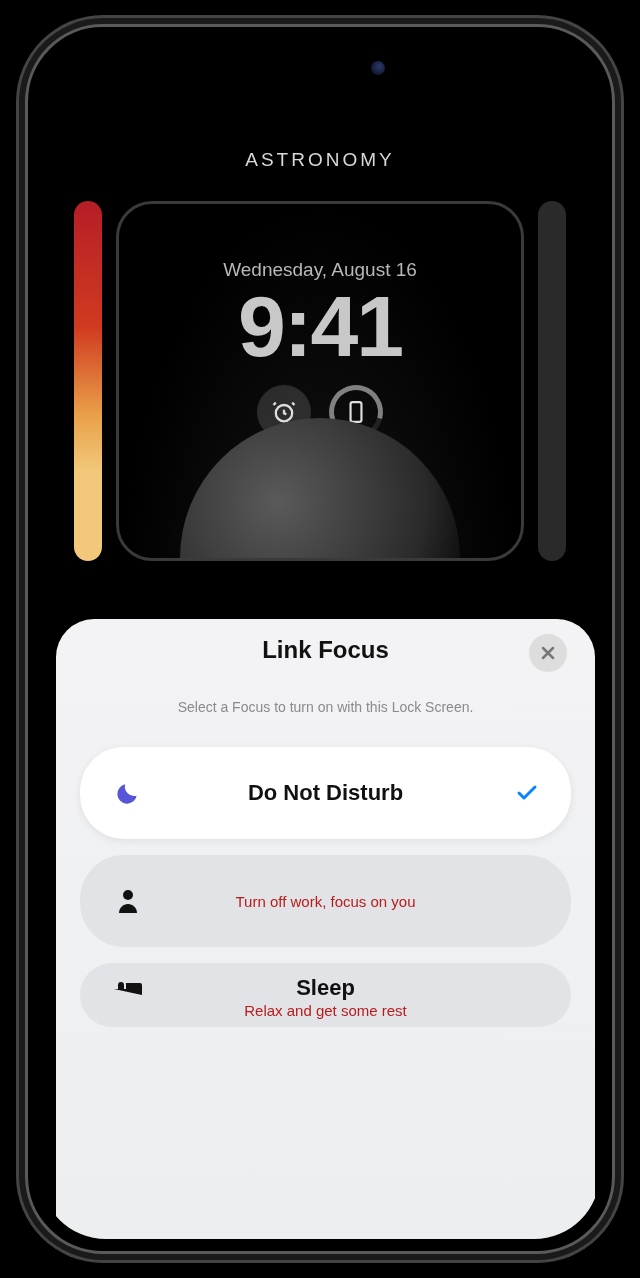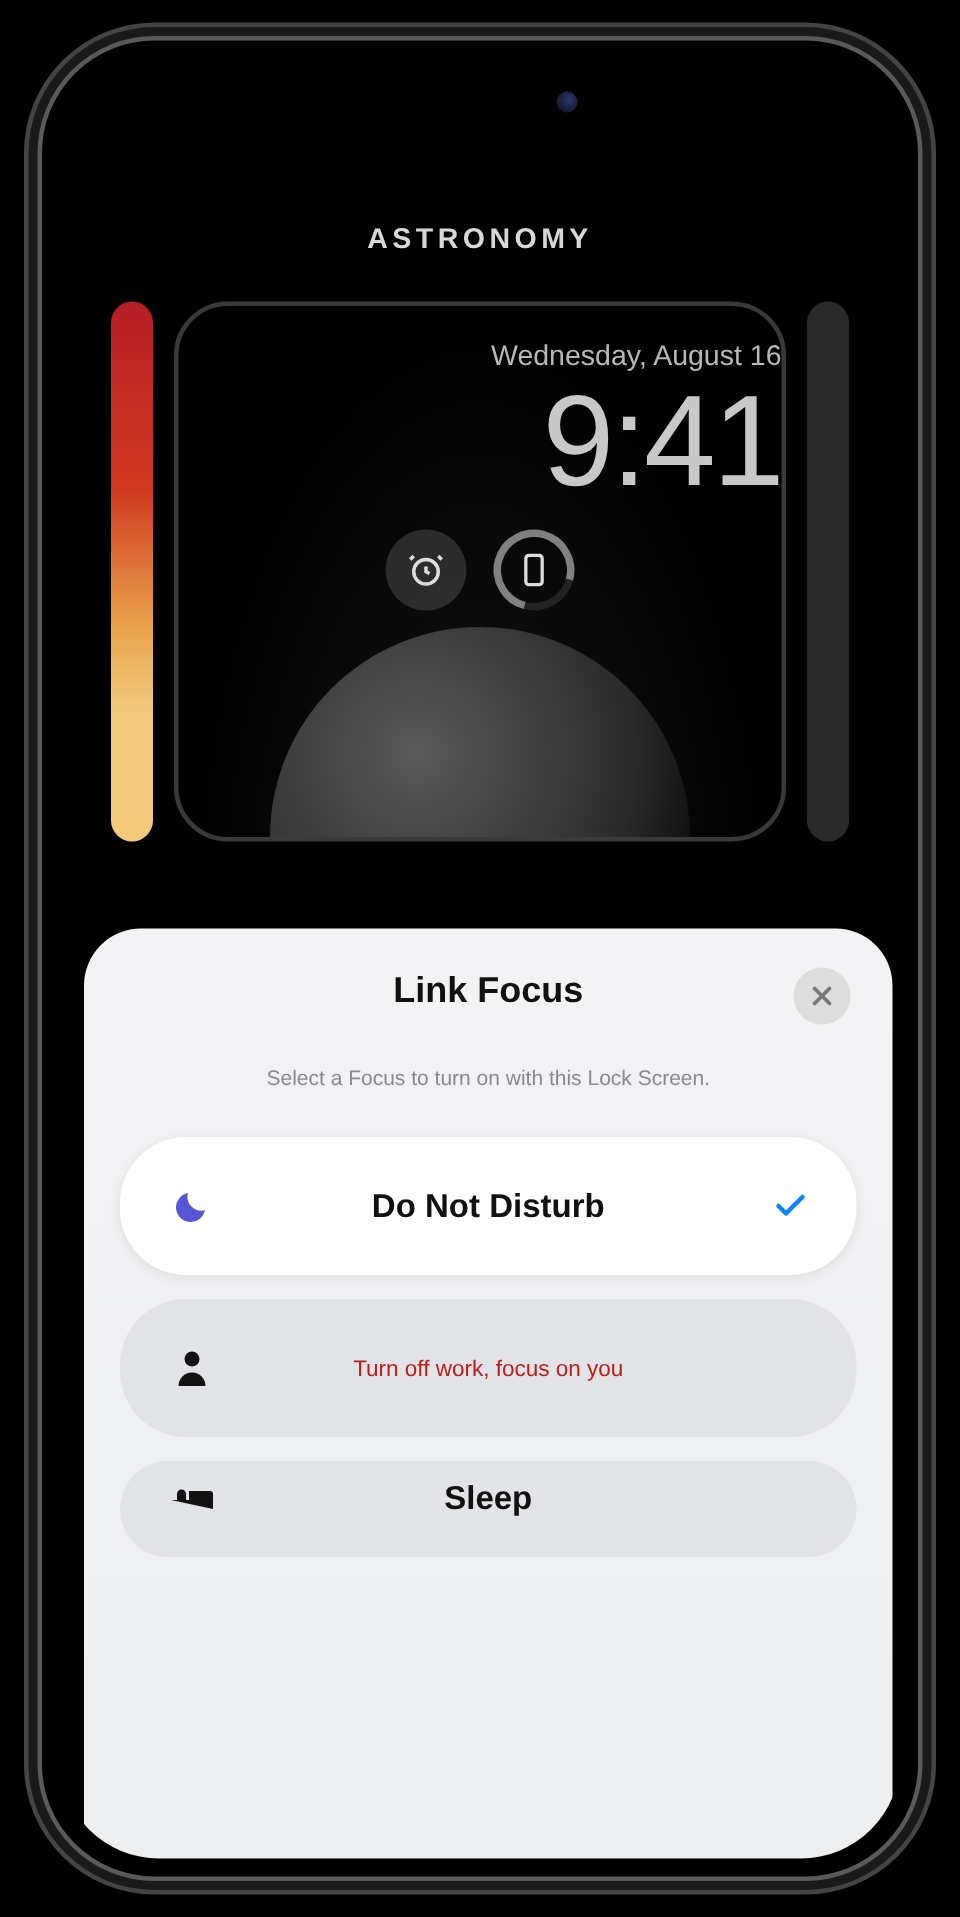--- a/index.html
+++ b/index.html
@@ -51,21 +51,21 @@
       inset: 12px;
       border-radius: 66px;
       background: #000;
       overflow: hidden;
     }
 
     .gallery-title {
       text-align: center;
       color: #d8d8d8;
       font-size: 19px;
-      font-weight: 700;
+      font-weight: 400;
       letter-spacing: 3px;
       margin-top: 110px;
     }
 
     .cards-row {
       display: flex;
       justify-content: center;
       gap: 14px;
       margin-top: 30px;
       position: relative;
@@ -81,33 +81,33 @@
     }
     .card-right {
       background: #2a2a2a;
     }
     .card-center {
       width: 408px;
       height: 360px;
       border-radius: 36px;
       background: radial-gradient(ellipse at 50% 120%, #1a1a1a 0%, #0a0a0a 40%, #000 70%);
       border: 3px solid #3a3a3a;
-      padding-top: 23px;
-      text-align: right;
+      padding-top: 55px;
+      text-align: center;
       color: #b8b8b8;
       position: relative;
       overflow: hidden;
     }
     .card-date {
       font-size: 19px;
       font-weight: 500;
     }
     .card-time {
       font-size: 86px;
-      font-weight: 400;
+      font-weight: 700;
       line-height: 1;
       margin-top: 2px;
       color: #c8c8c8;
       letter-spacing: -2px;
     }
     .widget-row {
       display: flex;
       justify-content: center;
       gap: 18px;
       margin-top: 16px;
@@ -146,21 +146,21 @@
       background: radial-gradient(circle at 35% 30%, #5a5a5a, #2a2a2a 55%, #0a0a0a 75%);
     }
 
     .sheet {
       position: absolute;
       left: 16px;
       right: 5px;
       bottom: -10px;
       background: linear-gradient(to bottom, #f3f3f5, #eceef0);
       border-radius: 38px 38px 0 0;
-      padding: 28px 24px 0;
+      padding: 17px 24px 0;
       height: 630px;
     }
     .sheet-header {
       position: relative;
       text-align: center;
     }
     .sheet-title {
       font-size: 24px;
       font-weight: 600;
       color: #111;
@@ -317,19 +317,20 @@
         </div>
 
         <div class="focus-item partial">
           <div class="focus-icon">
             <svg width="32" height="22" viewBox="0 0 32 22" fill="#111">
               <path d="M2 4v16M2 14h28v6M6 10a3 3 0 1 1 6 0v4H6zM14 8h14a2 2 0 0 1 2 2v4H14z"></path>
             </svg>
           </div>
           <div class="focus-text">
             <div class="focus-label">Sleep</div>
+            <div class="focus-sub">Relax and get some rest</div>
           </div>
         </div>
       </div>
     </div>
 
   </div>
 </div>
 
 </body></html>

